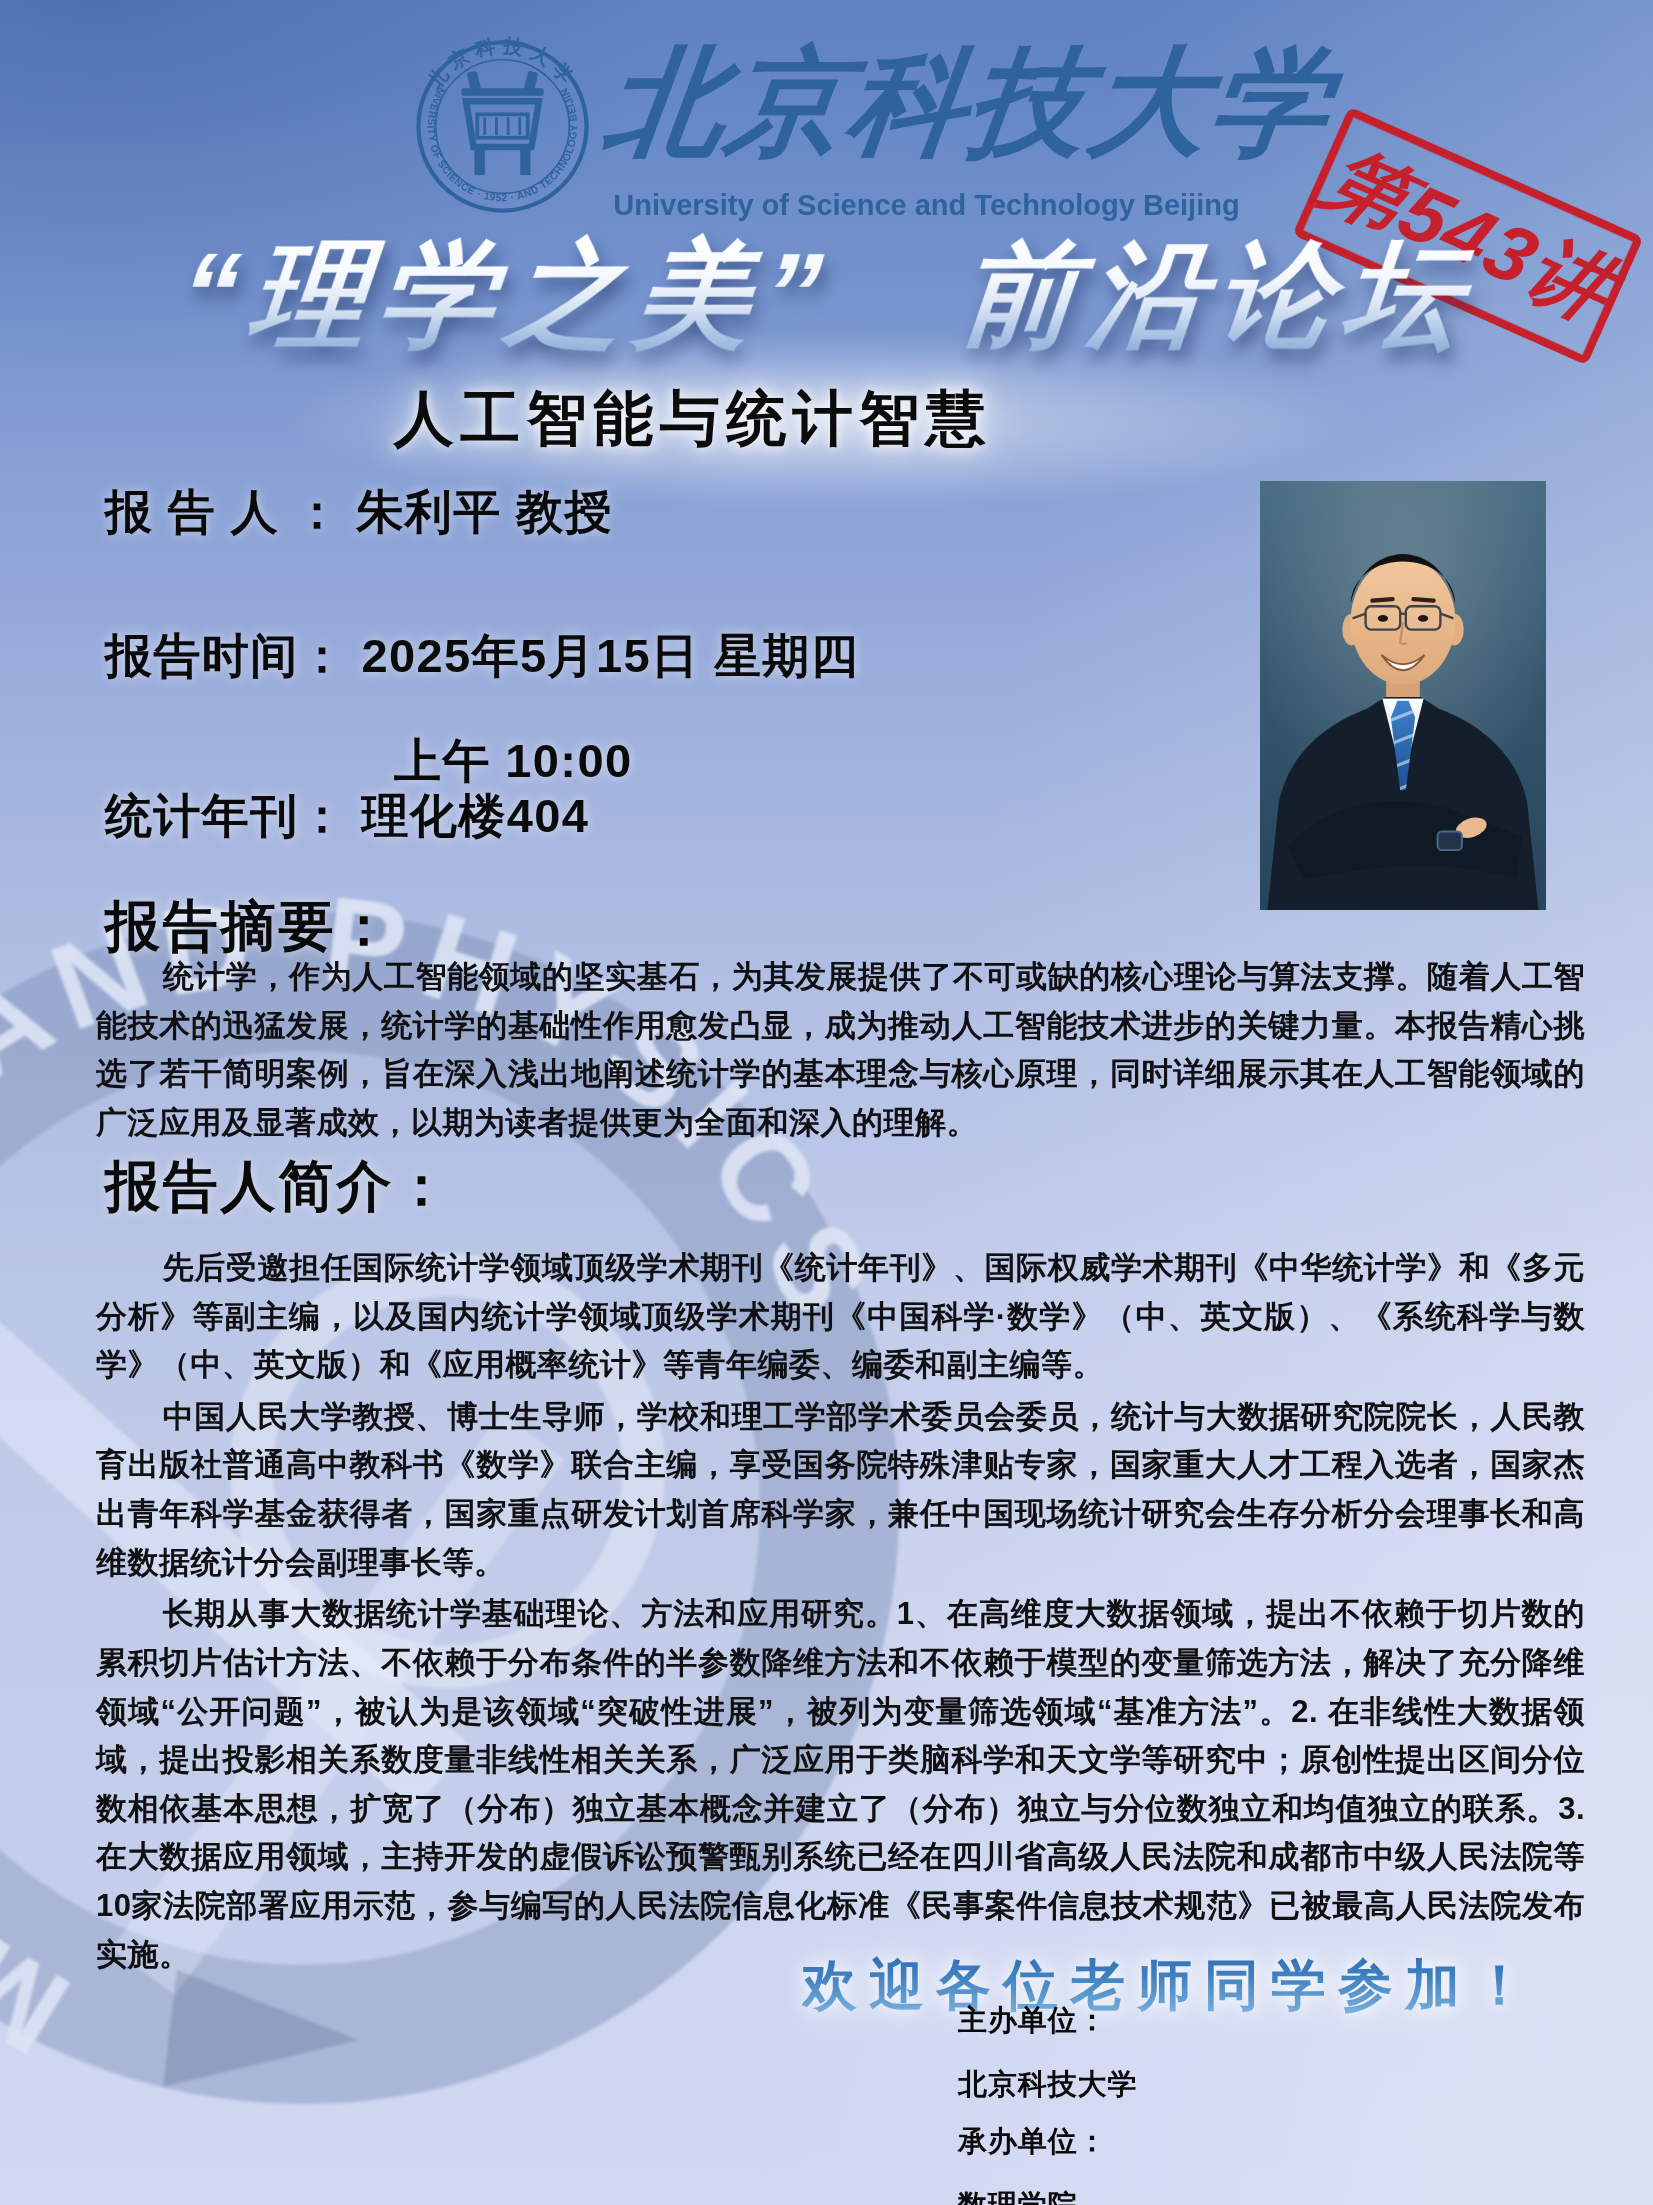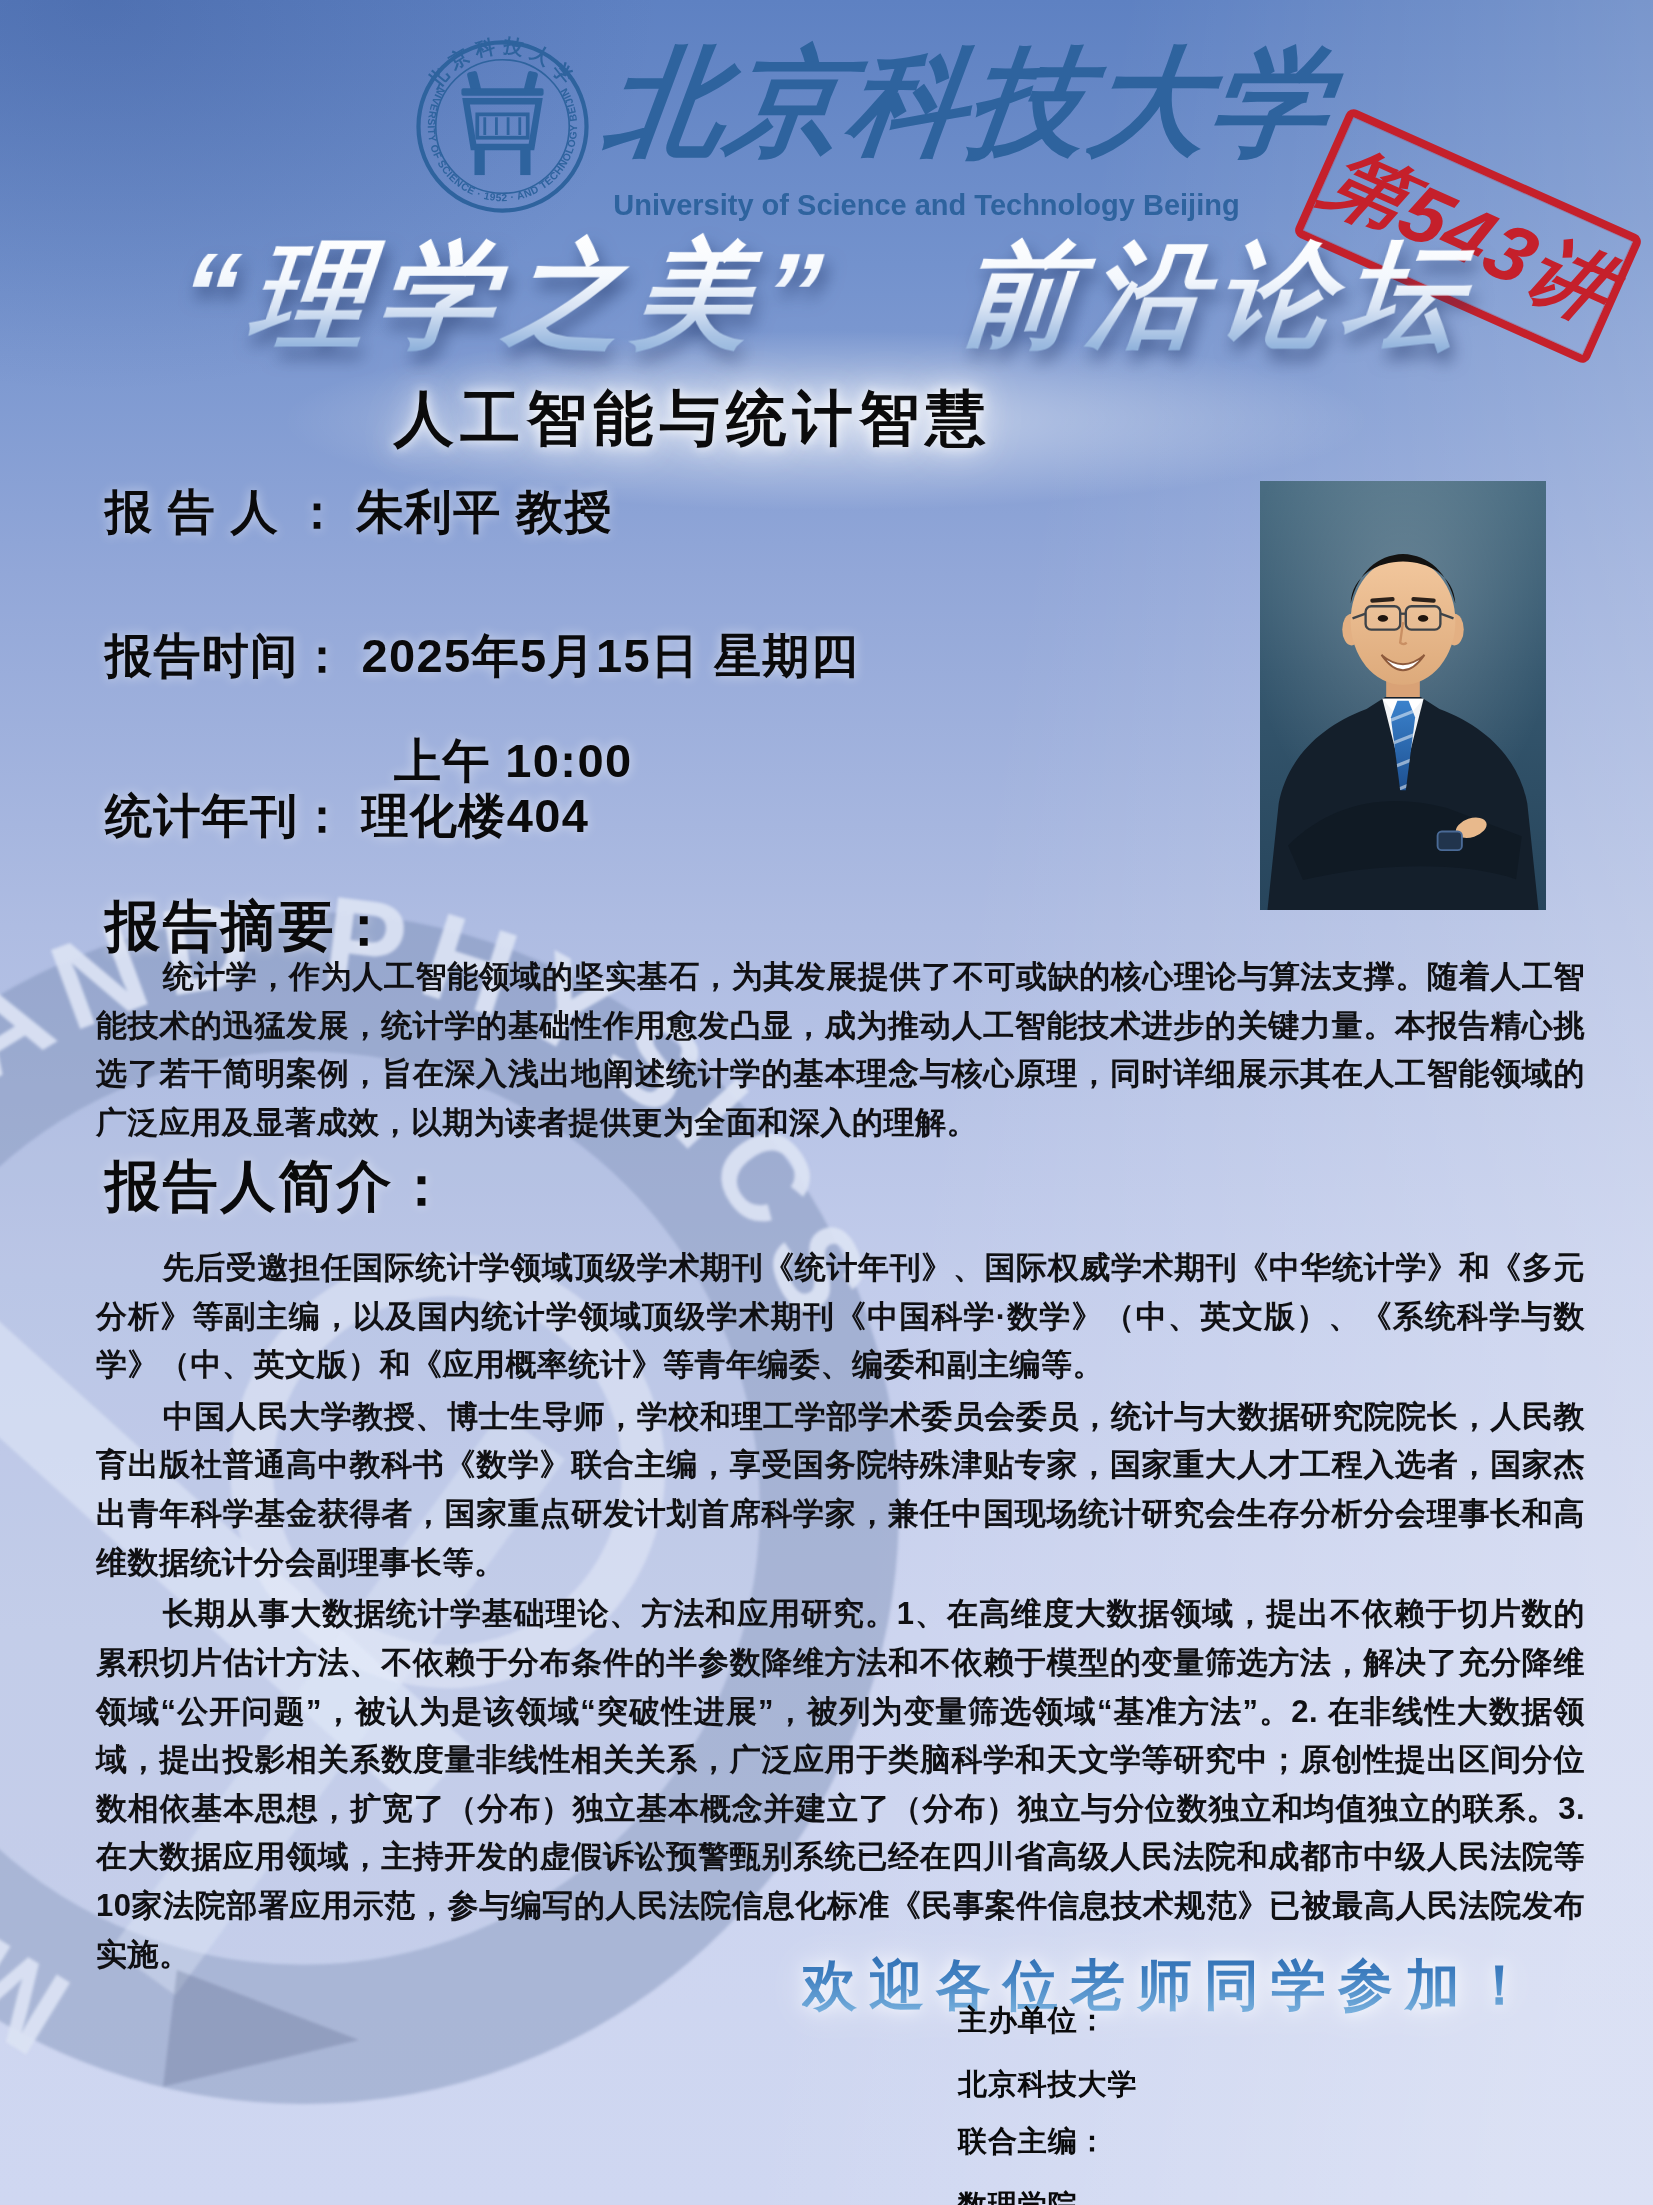--- a/index.html
+++ b/index.html
@@ -251,21 +251,21 @@
     <p>长期从事大数据统计学基础理论、方法和应用研究。1、在高维度大数据领域，提出不依赖于切片数的累积切片估计方法、不依赖于分布条件的半参数降维方法和不依赖于模型的变量筛选方法，解决了充分降维领域“公开问题”，被认为是该领域“突破性进展”，被列为变量筛选领域“基准方法”。2. 在非线性大数据领域，提出投影相关系数度量非线性相关关系，广泛应用于类脑科学和天文学等研究中；原创性提出区间分位数相依基本思想，扩宽了（分布）独立基本概念并建立了（分布）独立与分位数独立和均值独立的联系。3.在大数据应用领域，主持开发的虚假诉讼预警甄别系统已经在四川省高级人民法院和成都市中级人民法院等10家法院部署应用示范，参与编写的人民法院信息化标准《民事案件信息技术规范》已被最高人民法院发布实施。</p>
   </div>
 
   <div class="welcome">欢迎各位老师同学参加！</div>
   <div class="orgs">
     <div class="org-row">
       <span>主办单位：</span>
       <span>北京科技大学</span>
     </div>
     <div class="org-row">
-      <span>联合主编：</span>
+      <span>承办单位：</span>
       <span>数理学院</span>
     </div>
     <div class="org-row">
       <span>协办单位：</span>
       <span>科学技术研究院</span>
     </div>
   </div>
 
 </div>
 

